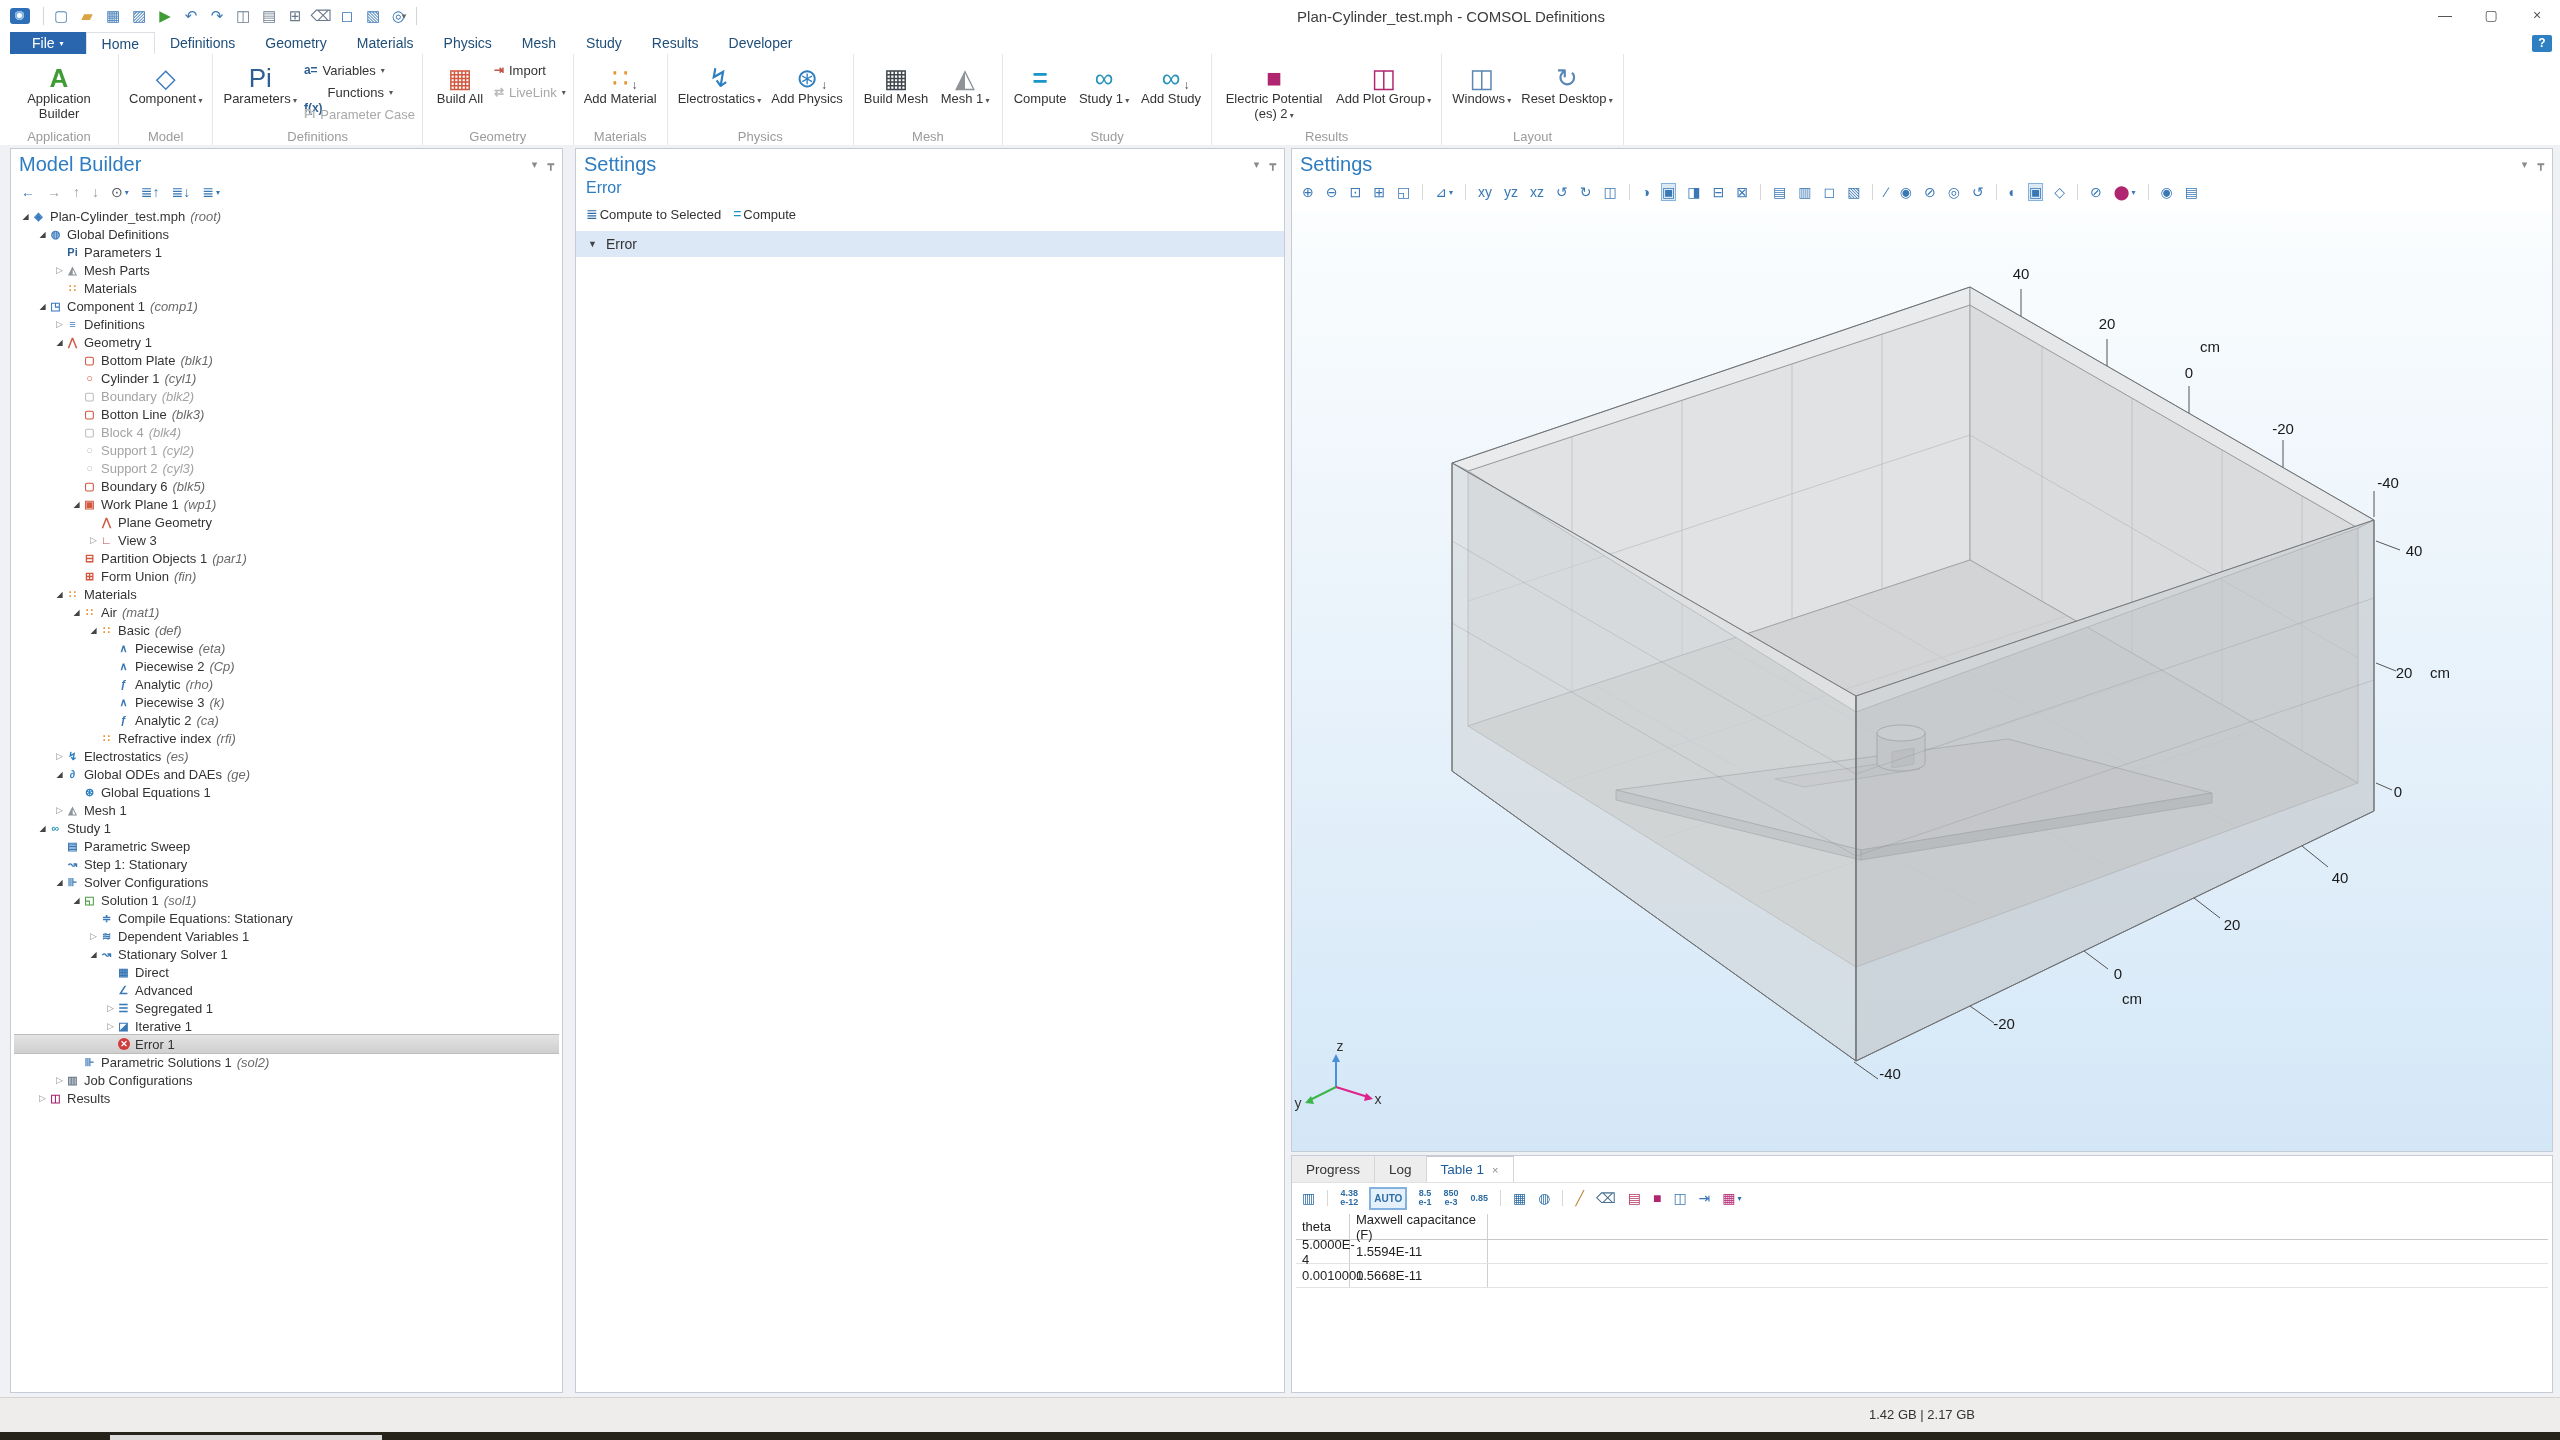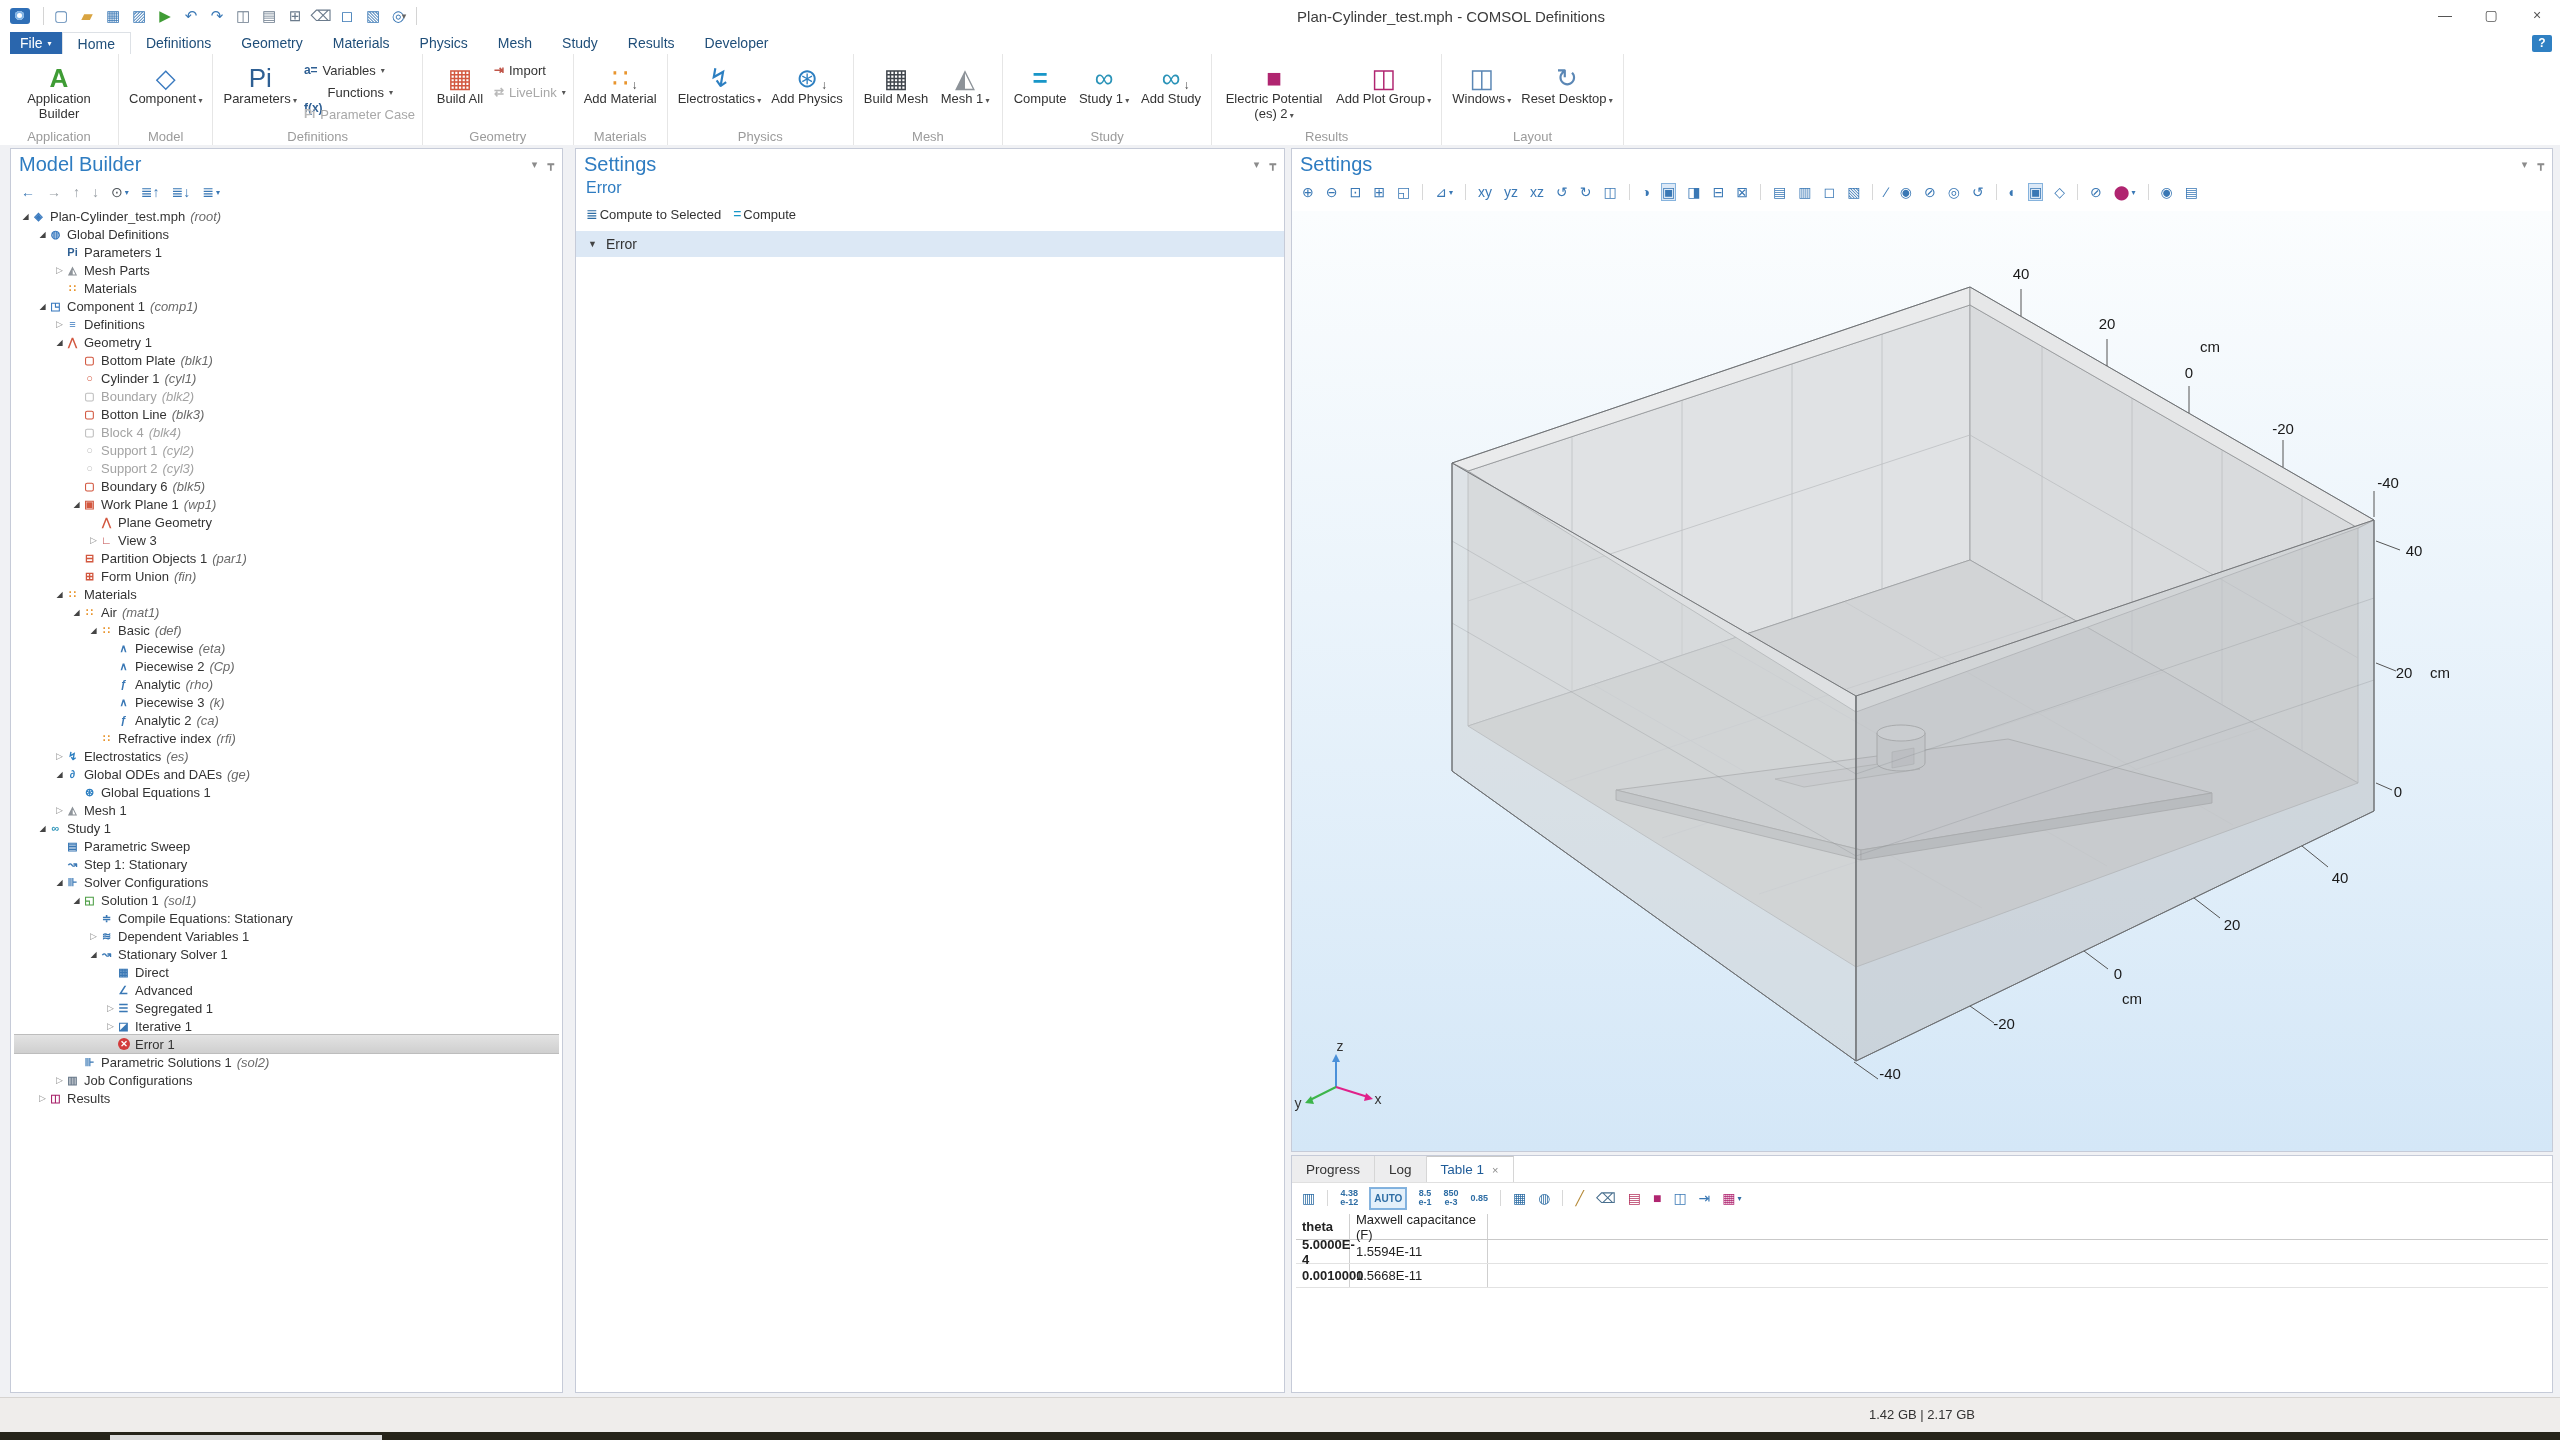--- a/index.html
+++ b/index.html
@@ -11,21 +11,21 @@
   .app-logo:after{content:"";position:absolute;left:5px;top:3px;width:9px;height:9px;border-radius:50%;background:#fff;box-shadow:inset 0 0 0 2px #7fb3e6;}
   .qat{display:flex;align-items:center;gap:2px;}
   .qat-sep{width:1px;height:18px;background:#d4d4d4;margin:0 5px;}
   .qat-btn{width:24px;height:24px;display:flex;align-items:center;justify-content:center;font-size:15px;}
   .qat-caret{font-size:9px;color:#666;margin-left:-3px;}
   .win-title{position:absolute;left:1451px;top:8px;transform:translateX(-50%);font-size:15px;color:#3c3c3c;white-space:nowrap;}
   .win-controls{position:absolute;right:0;top:0;display:flex;}
   .win-btn{width:46px;height:30px;display:flex;align-items:center;justify-content:center;color:#555;font-size:14px;}
   
   .menubar{position:absolute;left:0;top:32px;width:2560px;height:22px;background:#fff;display:flex;align-items:stretch;}
-  .file-btn{margin-left:10px;padding:0 10px;background:#2a66ad;color:#fff;font-size:14px;display:flex;align-items:center;gap:5px;}
+  .file-btn{margin-left:10px;padding:0 22px;background:#2a66ad;color:#fff;font-size:14px;display:flex;align-items:center;gap:5px;}
   .file-btn .caret{font-size:8px;}
   .tab{padding:0 15px;font-size:14px;color:#1f4e79;display:flex;align-items:center;}
   .tab.active{background:#fff;border:1px solid #dde1e6;border-bottom:none;color:#1f4e79;}
   .help-btn{margin-left:auto;margin-right:8px;align-self:center;width:20px;height:17px;background:#2f80c3;color:#fff;font-size:12px;font-weight:bold;display:flex;align-items:center;justify-content:center;border-radius:2px;}
   
   .ribbon{position:absolute;left:0;top:54px;width:2560px;height:91px;background:#fff;border-bottom:1px solid #d9d9d9;display:flex;}
   .rgroup{position:relative;border-right:1px solid #e6e6e6;padding:3px 7px 16px 7px;display:flex;gap:4px;align-items:flex-start;}
   .rgroup-label{position:absolute;bottom:1px;left:0;right:0;text-align:center;font-size:13px;color:#9b9b9b;}
   .rbtn-large{min-width:54px;max-width:98px;display:flex;flex-direction:column;align-items:center;gap:1px;padding:2px 3px;font-size:13px;color:#333;text-align:center;line-height:1.12;}
   .rbtn-icon{height:32px;display:flex;align-items:flex-end;justify-content:center;font-size:26px;line-height:1;position:relative;}
@@ -75,21 +75,21 @@
   .btabs{display:flex;height:26px;align-items:stretch;background:#fff;border-bottom:1px solid #e0e0e0;}
   .btab{padding:0 14px;display:flex;align-items:center;gap:8px;font-size:13.5px;background:#ededee;border-right:1px solid #d6d6d6;color:#333;}
   .btab.active{background:#fff;color:#1f5c99;border-top:1px solid #c9c9c9;}
   .btab .x{color:#8a8a8a;font-size:11px;}
   #btmToolbar{height:30px;color:#2e6da4;}
   .num2{display:flex;flex-direction:column;font-size:9px;line-height:9px;color:#2e6da4;font-weight:bold;text-align:center;}
   .auto-box{font-size:10px;font-weight:bold;border:1px solid #7eb1e0;background:#e4f0fa;padding:4px 3px;color:#2e6da4;}
   #tblWrap{position:absolute;left:4px;right:4px;top:58px;bottom:4px;font-size:13px;}
   .thead{display:flex;height:25px;align-items:center;border-bottom:1px solid #c9c9c9;color:#222;}
   .tcell{padding:0 6px;box-sizing:border-box;border-right:1px solid #cfcfcf;height:100%;display:flex;align-items:center;}
-  .c0{width:54px;font-weight:bold;} .c1{width:138px;}
+  .c0{width:54px;} .c1{width:138px;}
   .trowt{display:flex;height:23px;align-items:center;border-bottom:1px solid #e2e2e2;color:#222;}
   .trowt.sel{background:#d7d7d7;}
   
   .statusbar{position:absolute;left:0;top:1397px;width:2560px;height:35px;background:#efedeb;border-top:1px solid #d6d3d0;}
   .mem{position:absolute;left:1291px;width:1262px;top:9px;text-align:center;font-size:13px;color:#333;}
   .desktop-strip{position:absolute;left:0;top:1432px;width:2560px;height:8px;background:#26241a;}
   .desktop-strip:after{content:"";position:absolute;left:110px;bottom:0;width:272px;height:5px;background:#dcdcdc;}
   .gap-top{position:absolute;left:0;top:145px;width:2560px;height:3px;background:#f0f1f4;}
 </style>
 </head>

